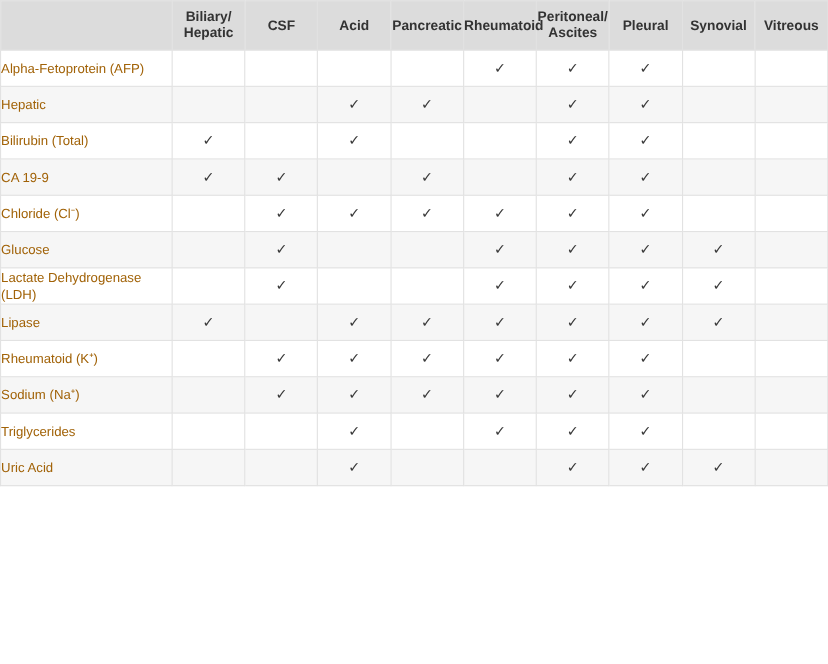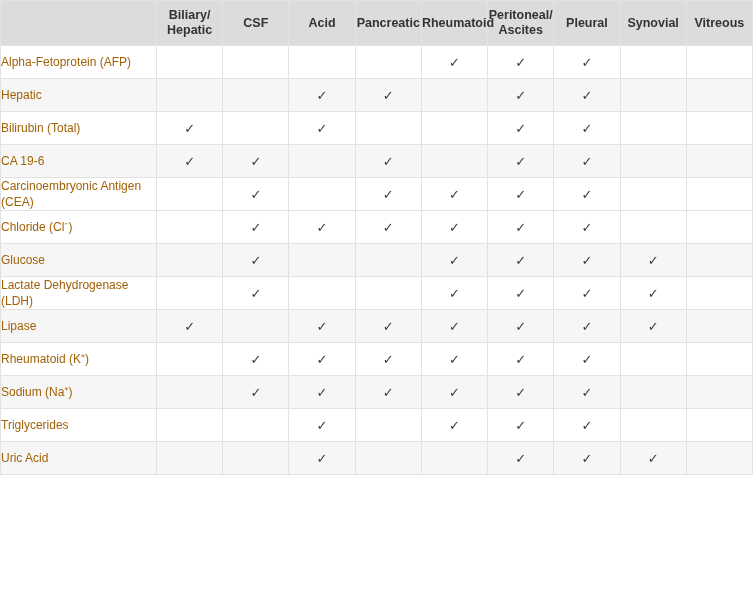--- a/index.html
+++ b/index.html
@@ -127,38 +127,26 @@
         <td class="mark-cell"></td>
         <td class="mark-cell"><span class="tick">✓</span></td>
         <td class="mark-cell"></td>
         <td class="mark-cell"></td>
         <td class="mark-cell"><span class="tick">✓</span></td>
         <td class="mark-cell"><span class="tick">✓</span></td>
         <td class="mark-cell"></td>
         <td class="mark-cell"></td>
       </tr>
       <tr class="row-even">
-        <td class="analyte-cell">CA 19-6</td>
-        <td class="mark-cell"><span class="tick">✓</span></td>
-        <td class="mark-cell"><span class="tick">✓</span></td>
-        <td class="mark-cell"></td>
-        <td class="mark-cell"><span class="tick">✓</span></td>
-        <td class="mark-cell"></td>
-        <td class="mark-cell"><span class="tick">✓</span></td>
-        <td class="mark-cell"><span class="tick">✓</span></td>
-        <td class="mark-cell"></td>
-        <td class="mark-cell"></td>
-      </tr>
-      <tr class="row-odd">
-        <td class="analyte-cell">Carcinoembryonic Antigen (CEA)</td>
-        <td class="mark-cell"></td>
-        <td class="mark-cell"><span class="tick">✓</span></td>
-        <td class="mark-cell"></td>
-        <td class="mark-cell"><span class="tick">✓</span></td>
-        <td class="mark-cell"><span class="tick">✓</span></td>
+        <td class="analyte-cell">CA 19-9</td>
+        <td class="mark-cell"><span class="tick">✓</span></td>
+        <td class="mark-cell"><span class="tick">✓</span></td>
+        <td class="mark-cell"></td>
+        <td class="mark-cell"><span class="tick">✓</span></td>
+        <td class="mark-cell"></td>
         <td class="mark-cell"><span class="tick">✓</span></td>
         <td class="mark-cell"><span class="tick">✓</span></td>
         <td class="mark-cell"></td>
         <td class="mark-cell"></td>
       </tr>
       <tr class="row-odd">
         <td class="analyte-cell">Chloride (Cl⁻)</td>
         <td class="mark-cell"></td>
         <td class="mark-cell"><span class="tick">✓</span></td>
         <td class="mark-cell"><span class="tick">✓</span></td>

